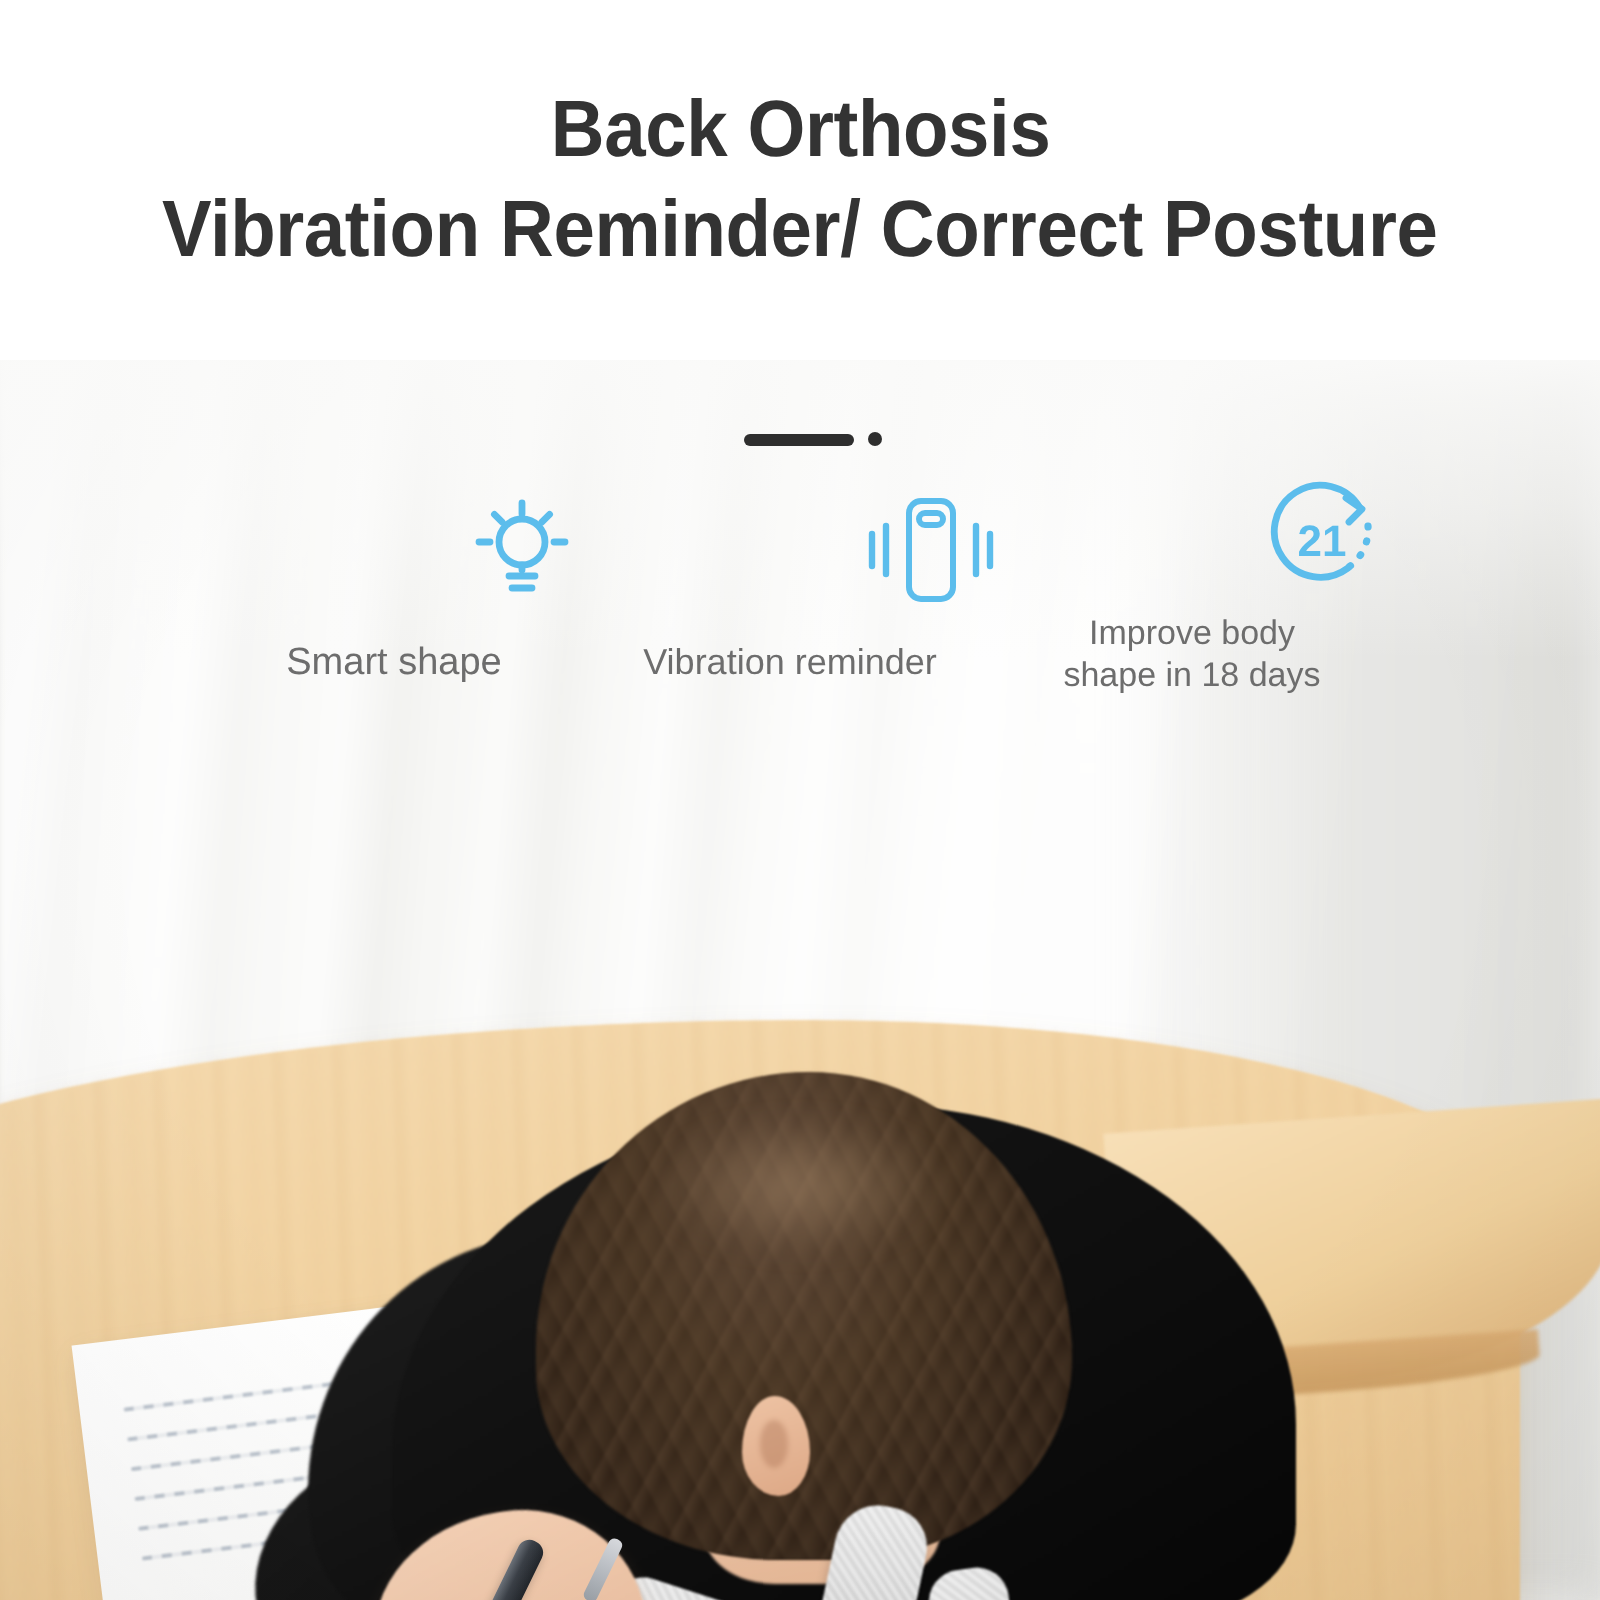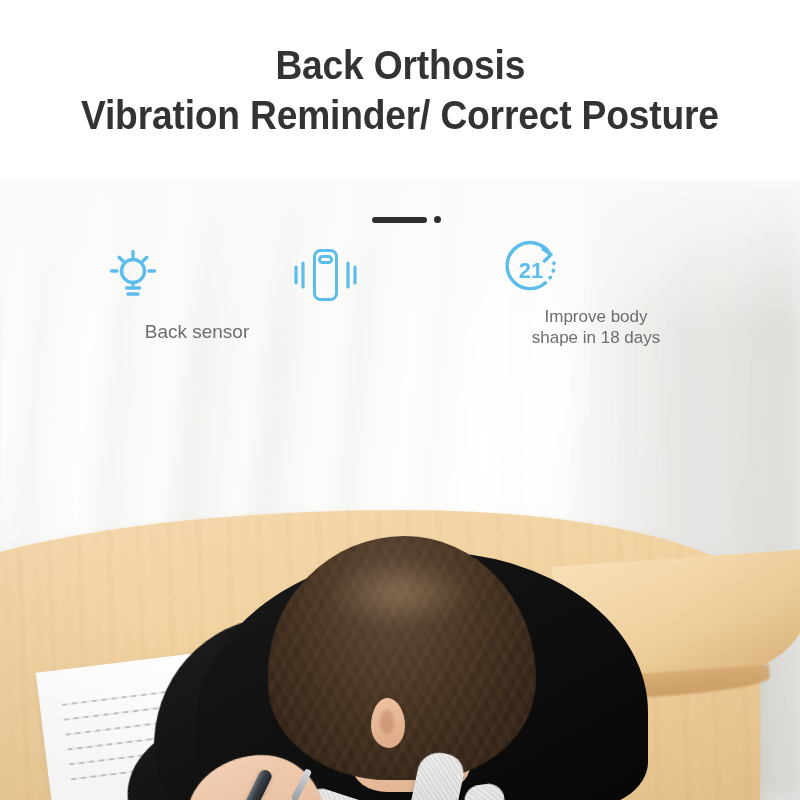--- a/index.html
+++ b/index.html
@@ -49,21 +49,21 @@
     position:absolute;left:372px;top:216px;z-index:30;
     display:flex;align-items:center;gap:7px;
   }
   .dashdot .bar{width:55px;height:6px;border-radius:3px;background:#2e2e2e;}
   .dashdot .dot{width:7px;height:7px;border-radius:50%;background:#2e2e2e;}
 
   .features{
     position:absolute;left:0;top:238px;width:800px;height:135px;z-index:30;
   }
   .feature{position:absolute;text-align:center;}
-  .feature .ico{height:62px;display:flex;align-items:center;justify-content:flex-start;}
+  .feature .ico{height:62px;display:flex;align-items:center;justify-content:flex-end;}
   .feature .cap{
     color:#6d6d6d;font-size:19px;line-height:23px;
     white-space:pre-line;font-weight:normal;
   }
   .f1{left:102px;top:6px;width:190px;}
   .f1 .cap{margin-top:14px;}
   .f2{left:290px;top:6px;width:210px;}
   .f2 .cap{margin-top:14px;font-size:18px;}
   .f3{left:498px;top:0px;width:196px;}
   .f3 .cap{margin-top:6px;font-size:17px;line-height:21px;}
@@ -306,34 +306,35 @@
           <path d="M31 7.5 V13"></path>
           <path d="M17.2 13.2 L21.1 17.1"></path>
           <path d="M44.8 13.2 L40.9 17.1"></path>
           <path d="M9.5 27 H15"></path>
           <path d="M47 27 H52.5"></path>
           <path d="M24.5 44 H37.5"></path>
           <path d="M26 50 H36"></path>
           <path d="M31 38.5 V41"></path>
         </svg>
       </div>
-      <div class="cap">Back sensor</div>
+      <div class="cap">Smart shape</div>
     </div>
 
     <div class="feature f2">
       <div class="ico">
         <svg width="70" height="60" viewBox="0 0 70 60" fill="none" stroke="#5cbdec" stroke-width="3" stroke-linecap="round">
           <rect x="24.5" y="5.5" width="22" height="49" rx="6"></rect>
           <rect x="29.5" y="11.5" width="12" height="6" rx="3"></rect>
           <path d="M13 18 V42" stroke-width="3.2"></path>
           <path d="M6 22 V38" stroke-width="3.2"></path>
           <path d="M58 18 V42" stroke-width="3.2"></path>
           <path d="M65 22 V38" stroke-width="3.2"></path>
         </svg>
       </div>
+      <div class="cap">Vibration reminder</div>
     </div>
 
     <div class="feature f3">
       <div class="ico">
         <svg width="66" height="62" viewBox="0 0 66 62" fill="none" stroke="#5cbdec">
           <path d="M52 16 A23 23 0 1 0 46 46" stroke-width="3.4" stroke-linecap="round"></path>
           <path d="M45 11 L53 16.5 L46.5 23" stroke-width="3.4" stroke-linecap="round" stroke-linejoin="round" fill="none"></path>
           <path d="M56 25 A23 23 0 0 1 44 47" stroke-width="3.6" stroke-linecap="round" stroke-dasharray="0.5 7"></path>
           <text x="33" y="40" font-family="Liberation Sans, sans-serif" font-size="22" font-weight="bold" fill="#5cbdec" stroke="none" text-anchor="middle">21</text>
         </svg>

